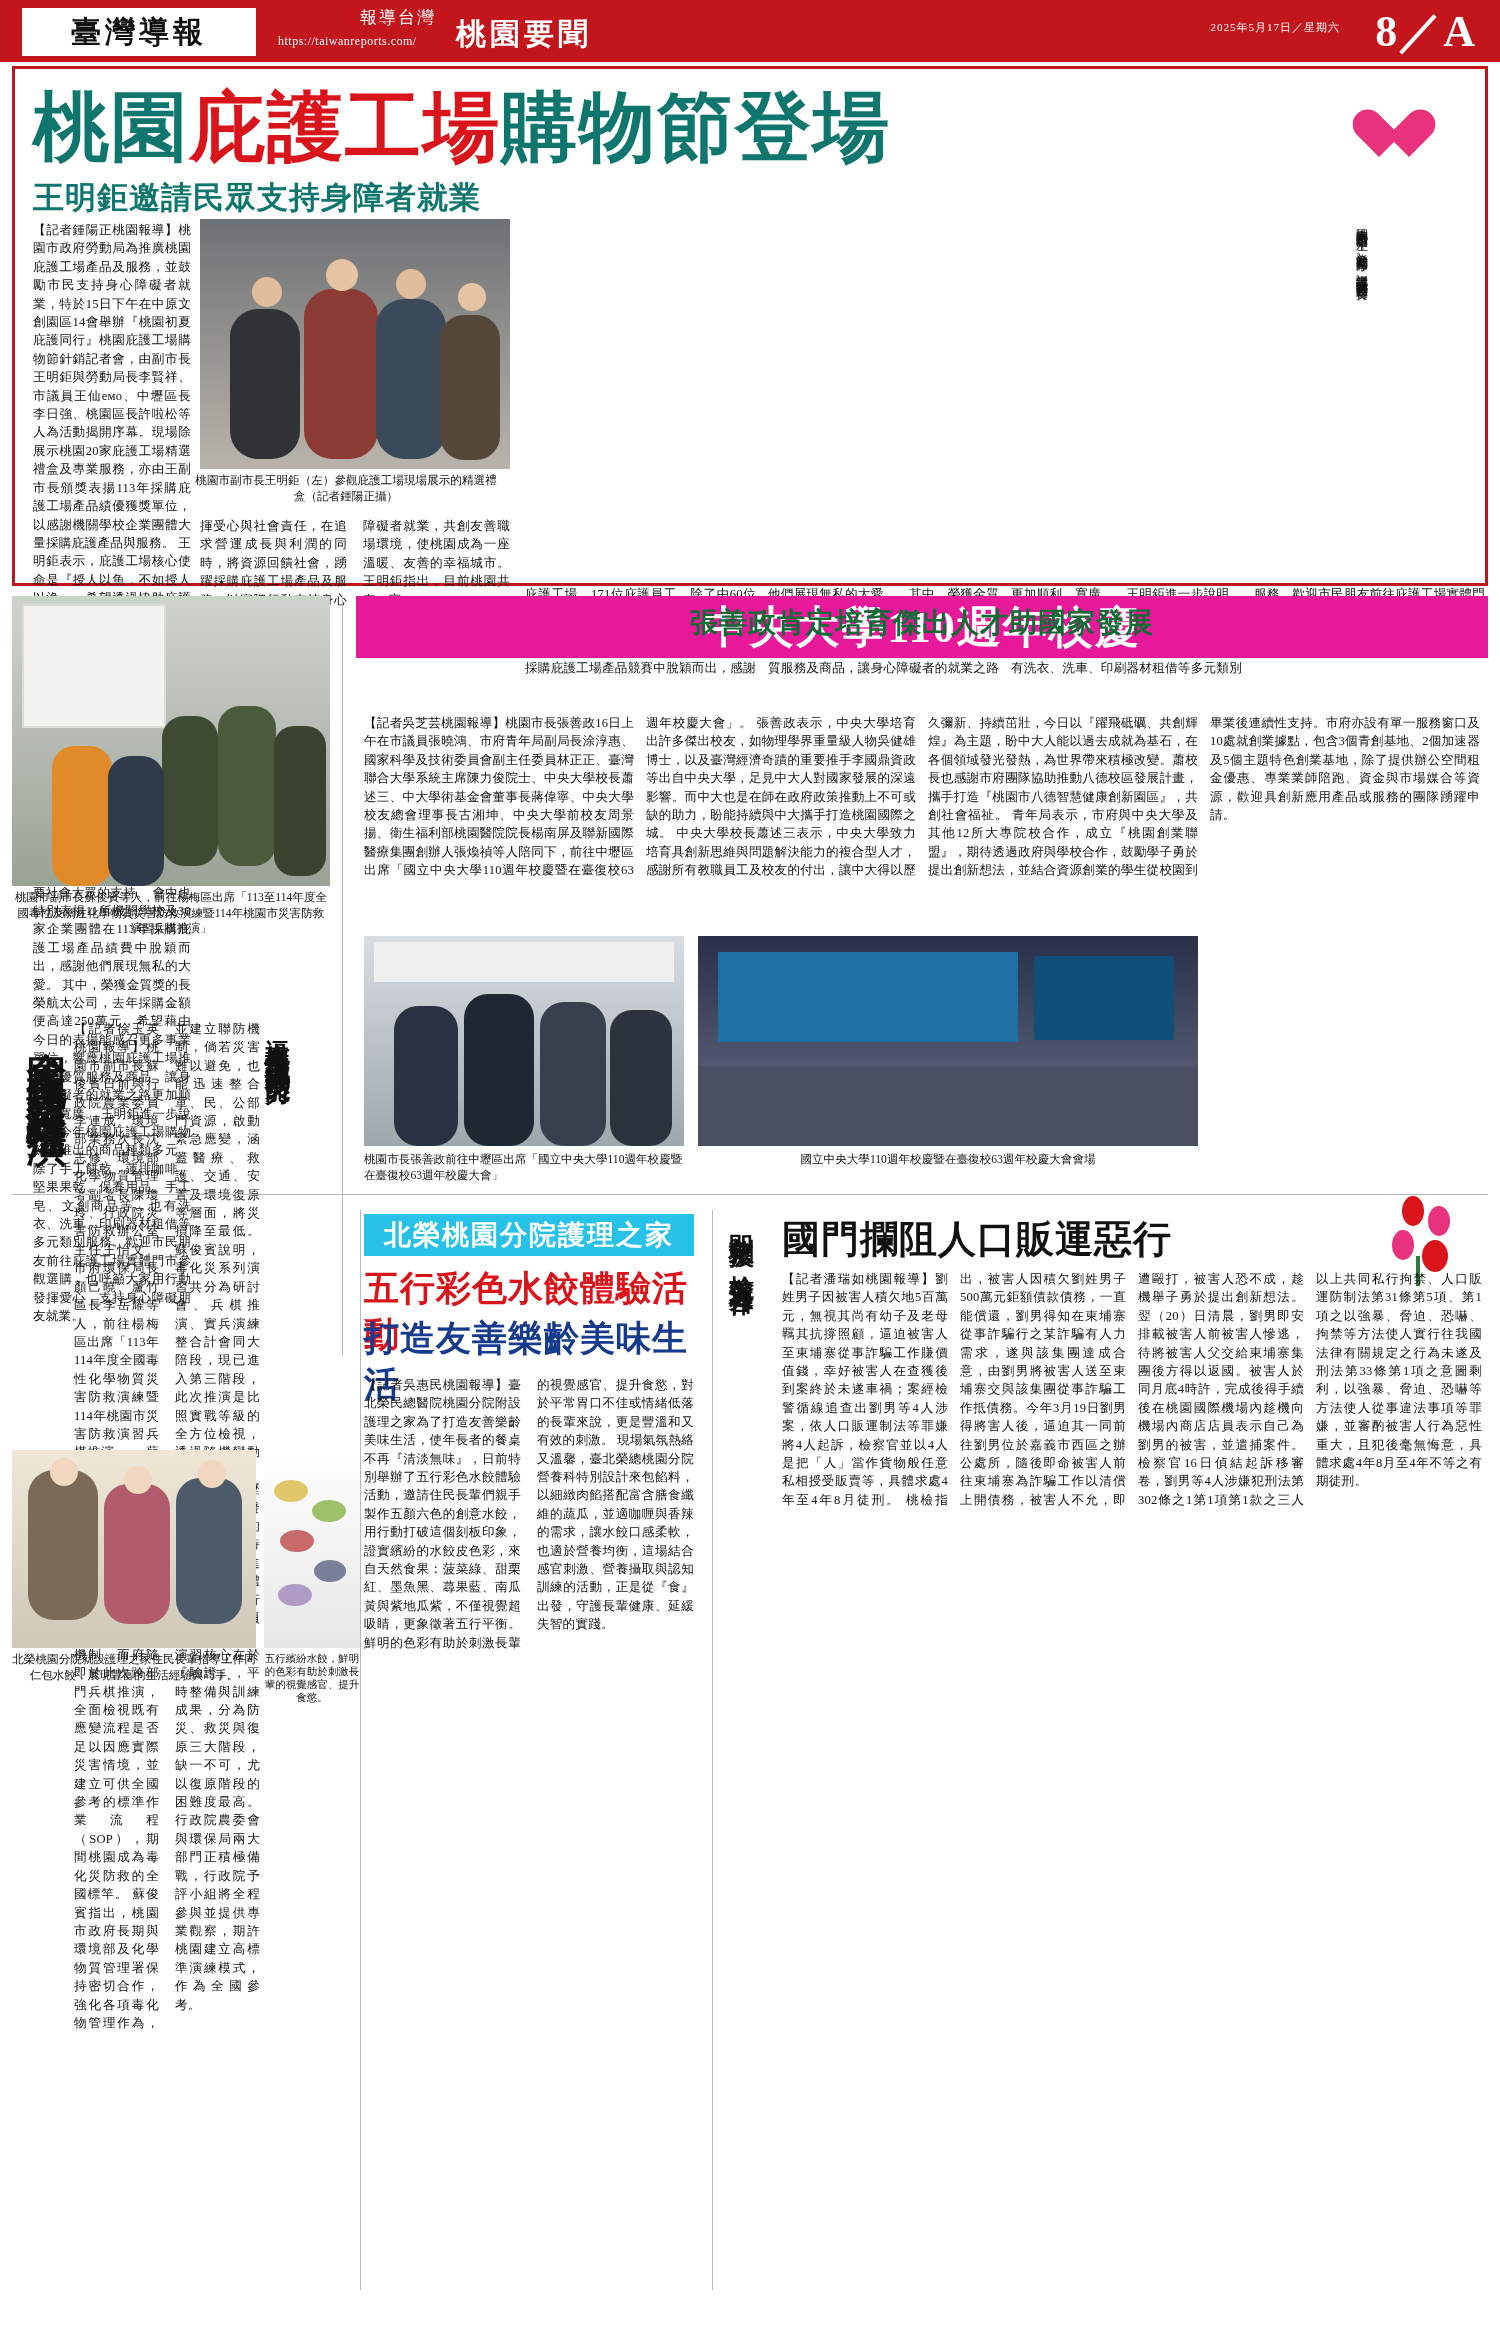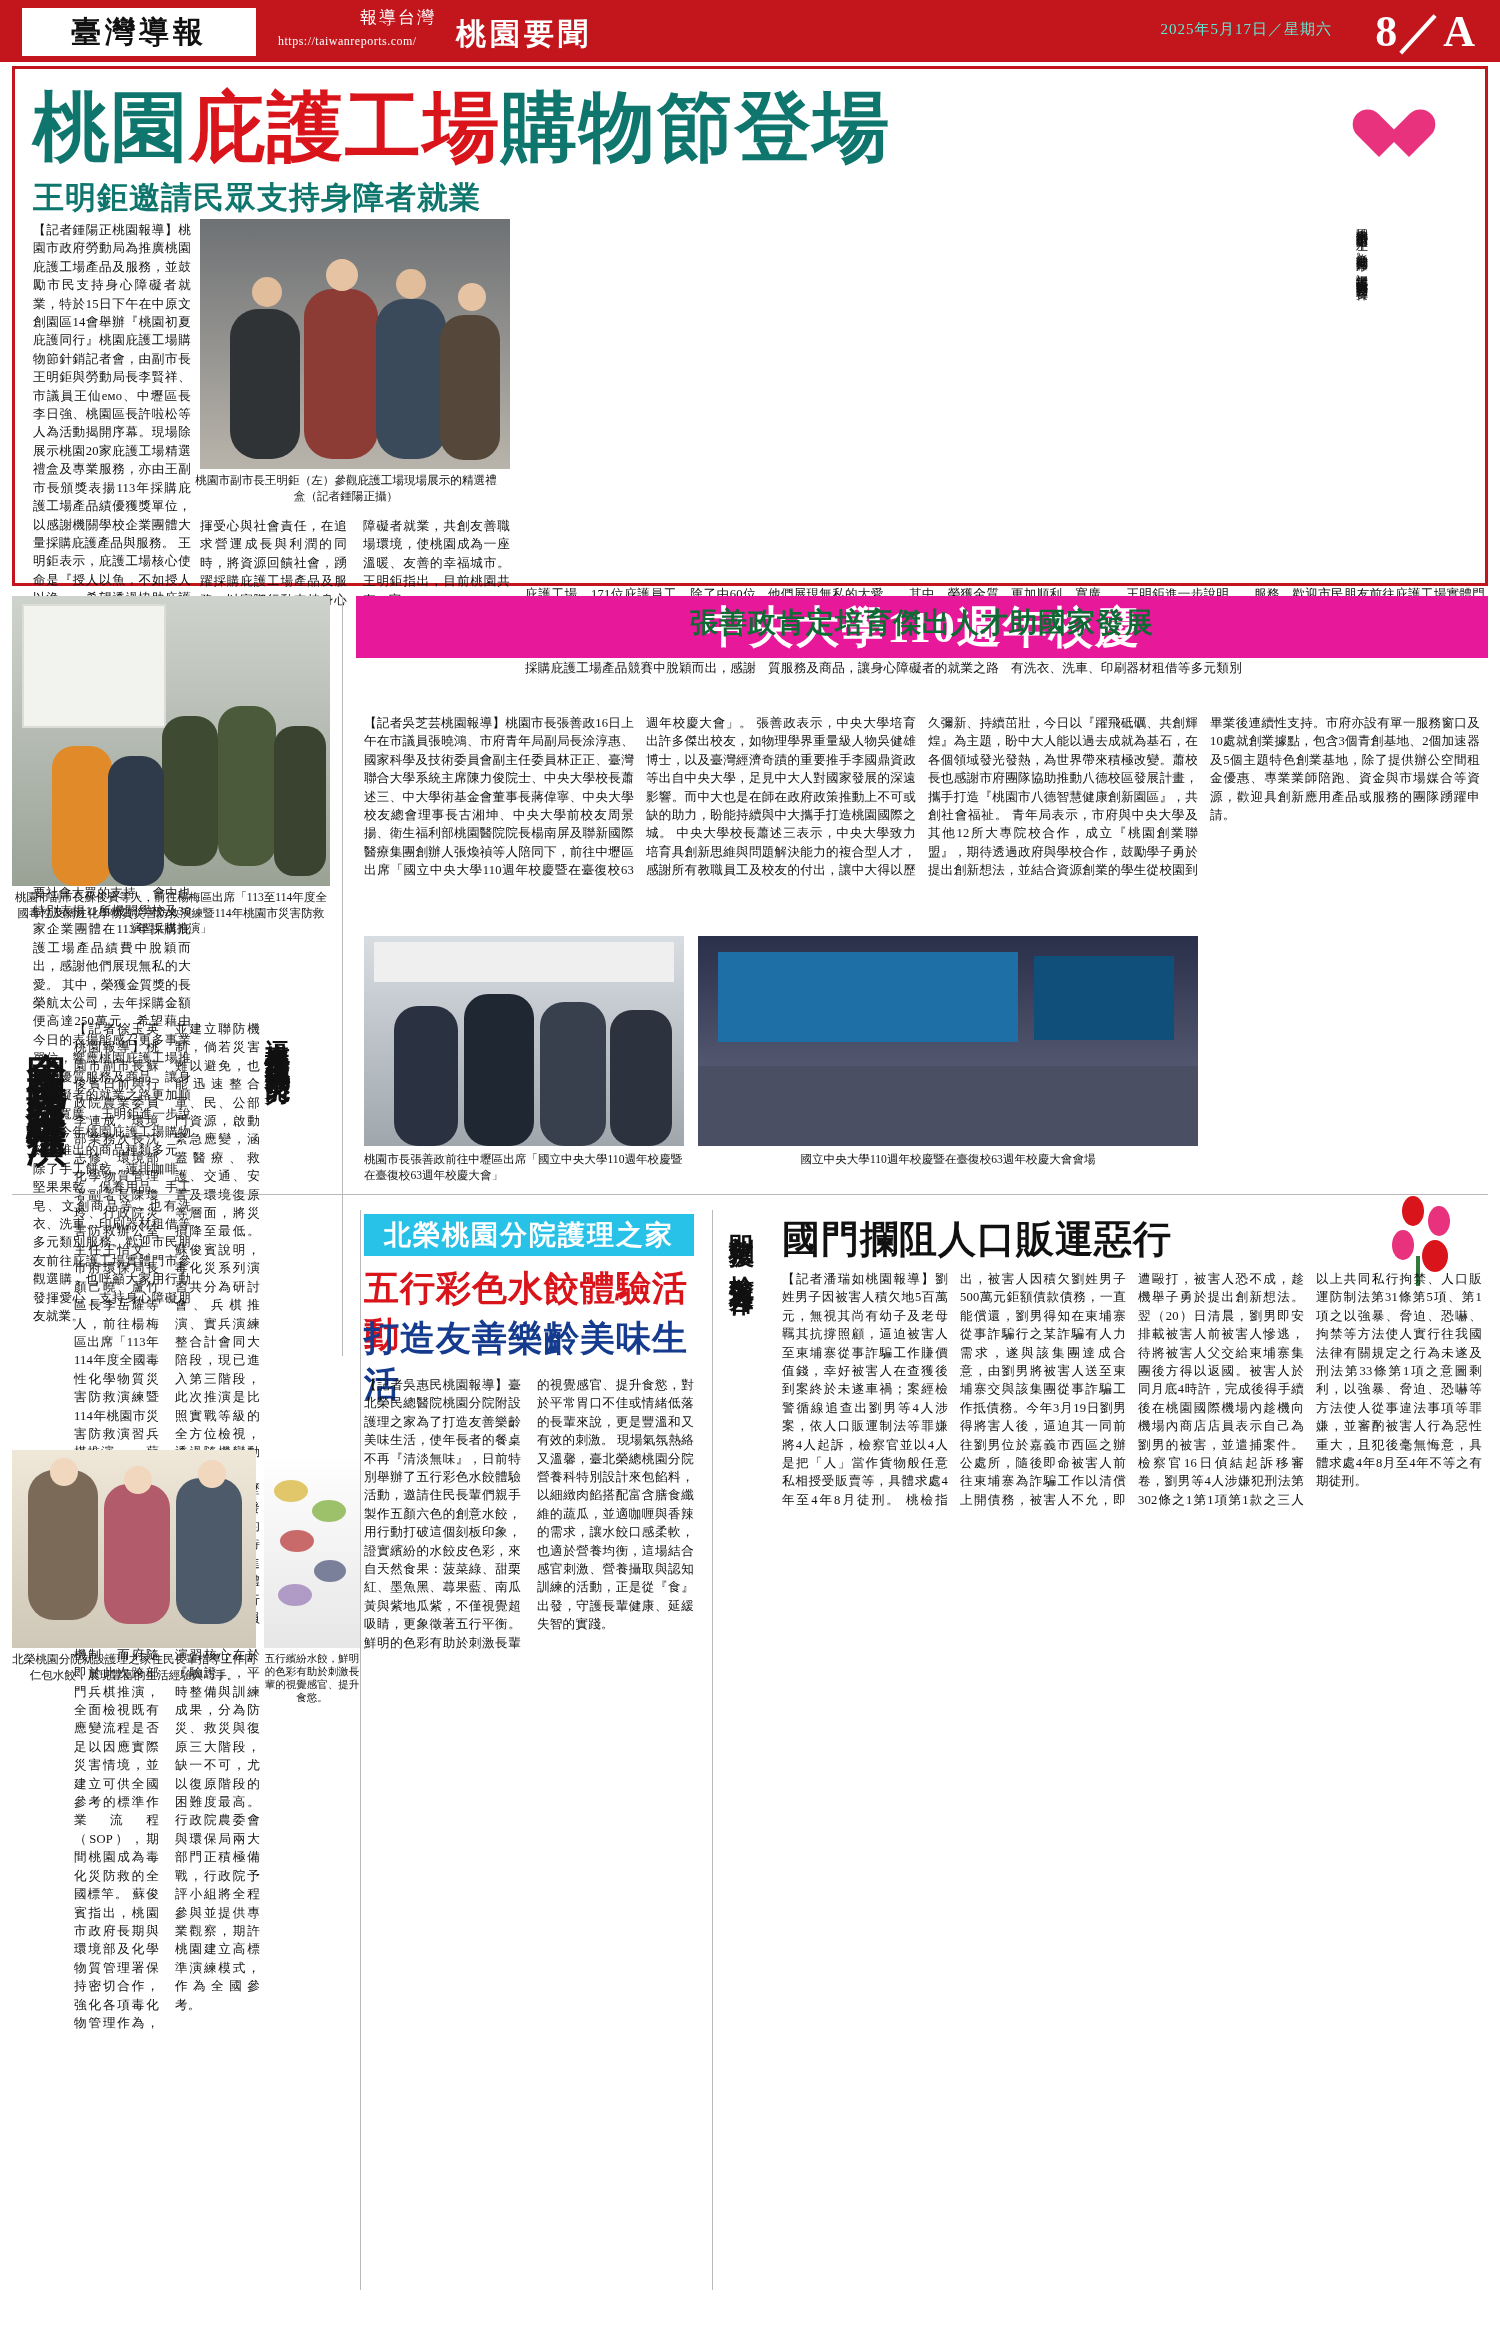--- a/index.html
+++ b/index.html
@@ -6,21 +6,21 @@
   body{width:1500px;height:2351px;font-family:"Liberation Serif", serif;color:#111;position:relative;overflow:hidden;}
   .page{position:absolute;inset:0;}
 
   
   .masthead{position:absolute;left:0;top:0;width:1500px;height:62px;background:#c3151c;}
   .logo-box{position:absolute;left:22px;top:8px;width:230px;height:44px;background:#ffffff;border:2px solid #ffffff;display:flex;align-items:center;justify-content:center;}
   .logo-text{font-family:"Liberation Serif",serif;font-weight:bold;font-size:30px;letter-spacing:4px;color:#111;}
   .mh-sub{position:absolute;left:360px;top:6px;color:#fff;font-size:17px;letter-spacing:2px;}
   .mh-url{position:absolute;left:278px;top:34px;color:#fff;font-size:12px;letter-spacing:0.5px;}
   .mh-section{position:absolute;left:456px;top:14px;color:#ffffff;font-size:30px;font-weight:bold;letter-spacing:4px;}
-  .mh-date{position:absolute;right:168px;top:20px;color:#5eead4;font-size:15px;letter-spacing:1px;}
+  .mh-date{position:absolute;right:160px;top:20px;color:#ffffff;font-size:11px;letter-spacing:1px;}
   .mh-page{position:absolute;right:24px;top:2px;color:#fff;font-size:44px;font-weight:bold;letter-spacing:1px;}
 
   
   .lead{position:absolute;left:12px;top:66px;width:1476px;height:520px;border:3px solid #c3151c;box-sizing:border-box;background:#fff;}
   .lead-head{position:absolute;left:18px;top:14px;width:1420px;height:90px;}
   .lead-title{font-size:76px;font-weight:bold;letter-spacing:2px;line-height:88px;white-space:nowrap;}
   .t-blue{color:#0f766e;}
   .t-red{color:#d9141b;text-align:right;}
   .heart{position:absolute;right:30px;top:24px;width:58px;height:58px;}
   .heart:before,.heart:after{content:"";position:absolute;width:30px;height:46px;background:#e8327d;border-radius:30px 30px 0 0;top:4px;left:14px;}

